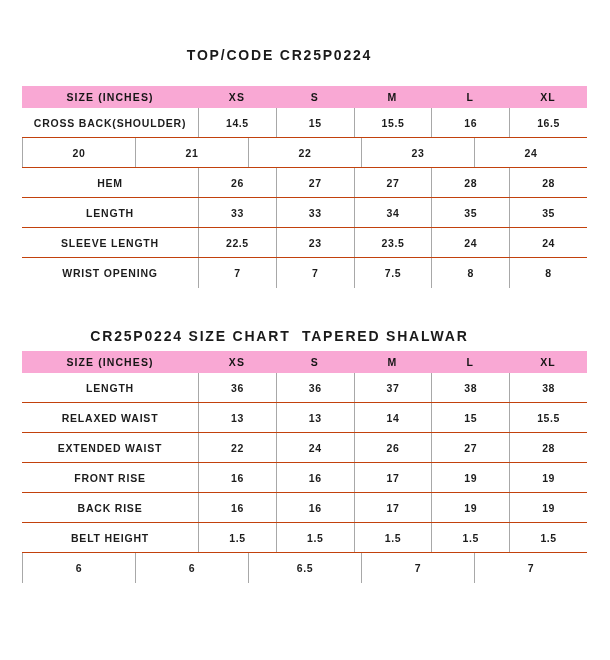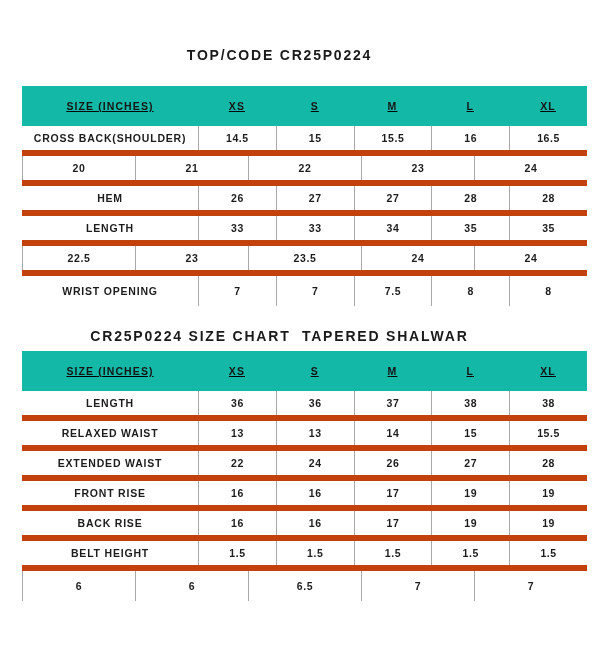--- a/index.html
+++ b/index.html
@@ -27,39 +27,38 @@
   .title-bottom { top: 328px; }
   .size-table {
     position: absolute;
     left: 22px;
     width: 565px;
   }
   .table-top { top: 86px; }
   .table-bottom { top: 351px; }
   .thead {
     display: flex;
-    height: 40px;
-    background: #14b8a6;
-    text-decoration: underline;
+    height: 22px;
+    background: #f9a8d4;
   }
   .hcell {
     display: flex;
     align-items: center;
     justify-content: center;
     font-size: 10.5px;
     font-weight: 700;
     letter-spacing: 1.1px;
     color: #151515;
   }
   .label-col { width: 176px; flex: none; }
   .data-col { flex: 1; }
   .trow {
     display: flex;
     height: 30px;
-    border-bottom: 6px solid #c2410c;
+    border-bottom: 1px solid #c2410c;
   }
   .trow:last-child { border-bottom: none; }
   .cell {
     display: flex;
     align-items: center;
     justify-content: center;
     font-size: 10.5px;
     color: #1c1c1c;
     letter-spacing: 0.6px;
   }
@@ -107,20 +106,21 @@
     </div>
     <div class="trow">
       <div class="cell label-col">LENGTH</div>
       <div class="cell data-col">33</div>
       <div class="cell data-col">33</div>
       <div class="cell data-col">34</div>
       <div class="cell data-col">35</div>
       <div class="cell data-col">35</div>
     </div>
     <div class="trow">
+      <div class="cell label-col">SLEEVE LENGTH</div>
       <div class="cell data-col">22.5</div>
       <div class="cell data-col">23</div>
       <div class="cell data-col">23.5</div>
       <div class="cell data-col">24</div>
       <div class="cell data-col">24</div>
     </div>
     <div class="trow">
       <div class="cell label-col">WRIST OPENING</div>
       <div class="cell data-col">7</div>
       <div class="cell data-col">7</div>

